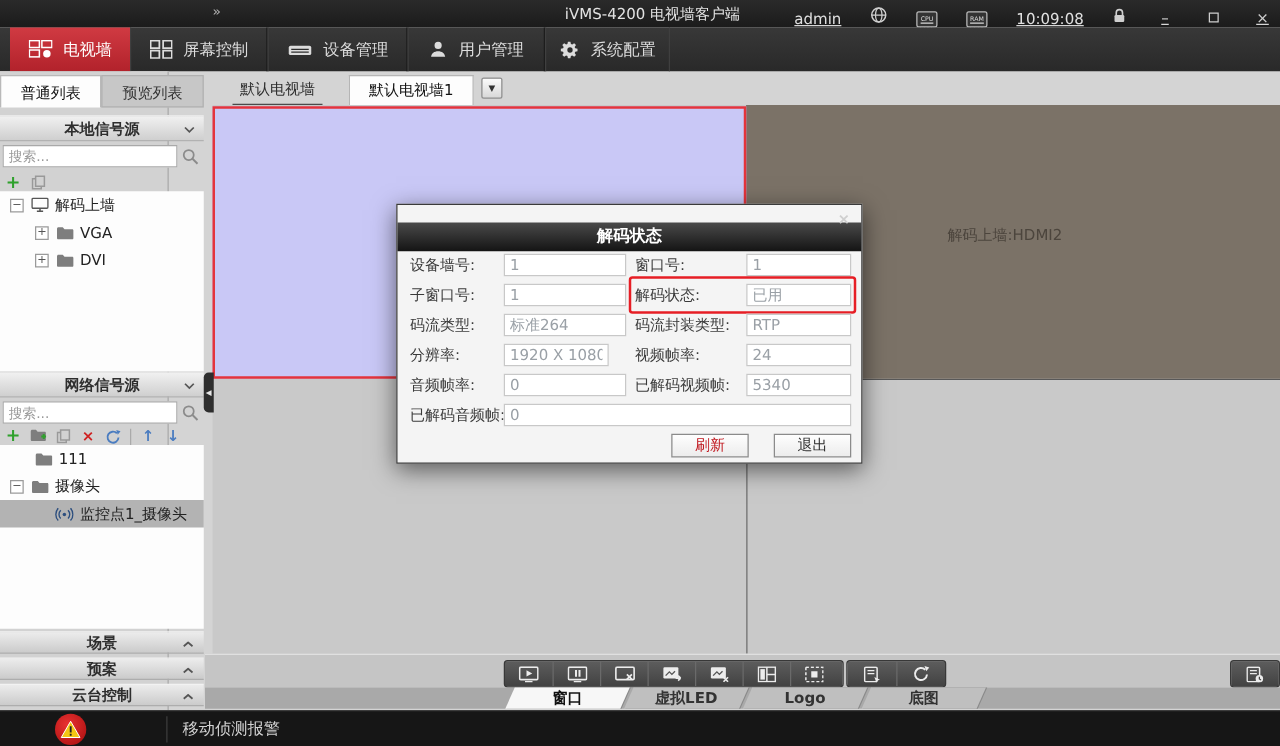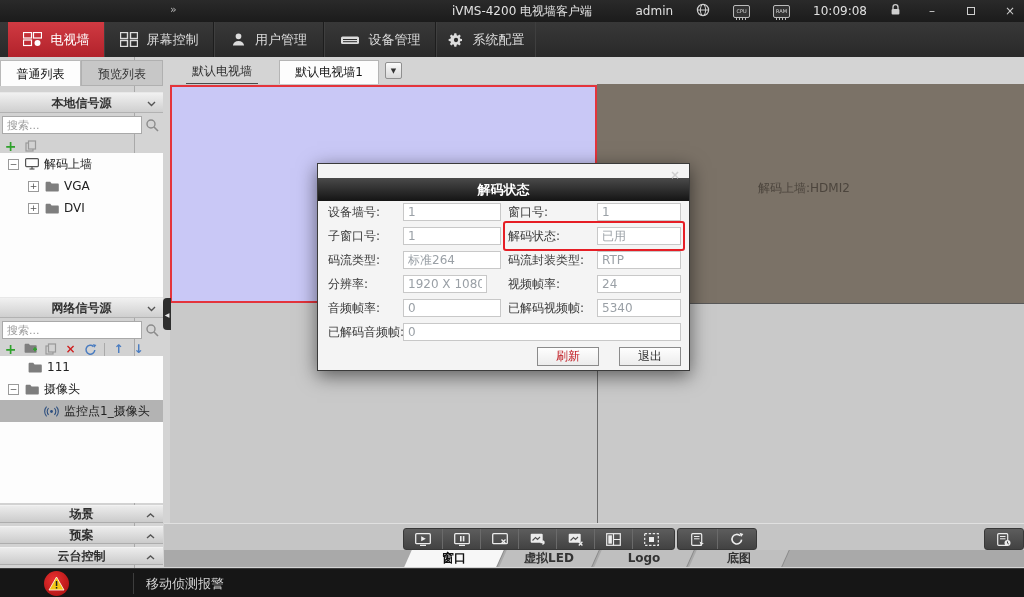--- a/index.html
+++ b/index.html
@@ -10,21 +10,21 @@
     font-size:12px; background:#d4d4d4; color:#333; overflow:hidden;
   }
   .abs { position:absolute; }
 
   
   .titlebar { position:absolute; left:0; top:0; width:1024px; height:22px;
     background:linear-gradient(#2a2a2a,#1b1b1b); color:#d8d8d8; }
   .tb-overflow { position:absolute; left:170px; top:3px; font-size:11px; color:#b5b5b5; }
   .tb-title { position:absolute; left:0; right:0; top:0; height:22px; line-height:22px;
     text-align:center; color:#e2e2e2; font-size:12px;padding-left:20px; }
-  .tb-right { position:absolute; right:6px; top:0; height:22px; display:flex; align-items:center; gap:23px; }
+  .tb-right { position:absolute; right:6px; top:0; height:22px; display:flex; align-items:flex-end; gap:23px;text-decoration:underline; }
   .tb-right .txt { font-size:12px; color:#e0e0e0; }
   .winbtn { width:16px; height:16px; display:flex; align-items:center; justify-content:center;
     color:#cfcfcf; font-size:12px; cursor:default; }
   .maxbox { width:8px; height:8px; border:1px solid #cfcfcf; display:inline-block; }
   .chip { position:relative; width:17px; height:13px; border:1px solid #bbb; border-radius:2px;
     font-size:5px; color:#ddd; display:flex; align-items:center; justify-content:center;
     background:#333; }
   .chip:after { content:""; position:absolute; left:2px; right:2px; bottom:-3px; height:2px;
     background:repeating-linear-gradient(90deg,#bbb 0 1px,transparent 1px 3px); }
 
@@ -185,33 +185,33 @@
     </div>
     <div class="menu-item" style="width:110px">
       <svg width="18" height="15" viewBox="0 0 18 15">
           <rect x="0.5" y="0.5" width="7" height="6" fill="none" stroke="#dcdcdc" stroke-width="1.4"></rect>
           <rect x="10.5" y="0.5" width="7" height="6" fill="none" stroke="#dcdcdc" stroke-width="1.4"></rect>
           <rect x="0.5" y="8.5" width="7" height="6" fill="none" stroke="#dcdcdc" stroke-width="1.4"></rect>
           <rect x="10.5" y="8.5" width="7" height="6" fill="none" stroke="#dcdcdc" stroke-width="1.4"></rect>
         </svg>
       <span>屏幕控制</span>
     </div>
-    <div class="menu-item" style="width:110px">
-      <svg width="15" height="15" viewBox="0 0 24 24">
-          <path d="M12 11.5a4.6 4.6 0 1 0 0-9.2 4.6 4.6 0 0 0 0 9.2zm-9 10c.4-4.4 4.1-7.2 9-7.2s8.6 2.8 9 7.2z" fill="#dcdcdc"></path>
-        </svg>
-      <span>用户管理</span>
-    </div>
     <div class="menu-item" style="width:112px">
       <svg width="20" height="14" viewBox="0 0 20 14">
           <rect x="1" y="3.5" width="18" height="7.5" rx="1.5" fill="#dcdcdc"></rect>
           <rect x="3" y="6" width="14" height="1" fill="#2c2c2c"></rect>
           <rect x="3" y="8.2" width="14" height="1" fill="#2c2c2c"></rect>
         </svg>
       <span>设备管理</span>
+    </div>
+    <div class="menu-item" style="width:110px">
+      <svg width="15" height="15" viewBox="0 0 24 24">
+          <path d="M12 11.5a4.6 4.6 0 1 0 0-9.2 4.6 4.6 0 0 0 0 9.2zm-9 10c.4-4.4 4.1-7.2 9-7.2s8.6 2.8 9 7.2z" fill="#dcdcdc"></path>
+        </svg>
+      <span>用户管理</span>
     </div>
     <div class="menu-item" style="width:100px; border-right:1px solid #3f3f3f">
       <svg width="16" height="16" viewBox="0 0 24 24">
           <path d="M21 13.5v-3l-2.7-.5a6.6 6.6 0 0 0-.7-1.6l1.6-2.3-2.2-2.2-2.3 1.6c-.5-.3-1-.5-1.6-.7L12.5 2h-3l-.6 2.8c-.6.2-1.1.4-1.6.7L5 3.9 2.8 6.1l1.6 2.3c-.3.5-.5 1-.7 1.6l-2.7.5v3l2.7.5c.2.6.4 1.1.7 1.6l-1.6 2.3L5 20.1l2.3-1.6c.5.3 1 .5 1.6.7l.6 2.8h3l.6-2.8c.6-.2 1.1-.4 1.6-.7l2.3 1.6 2.2-2.2-1.6-2.3c.3-.5.5-1 .7-1.6z" fill="#dcdcdc"></path>
           <circle cx="12" cy="12" r="3.2" fill="#2c2c2c"></circle>
         </svg>
       <span>系统配置</span>
     </div>
   </div>
 

